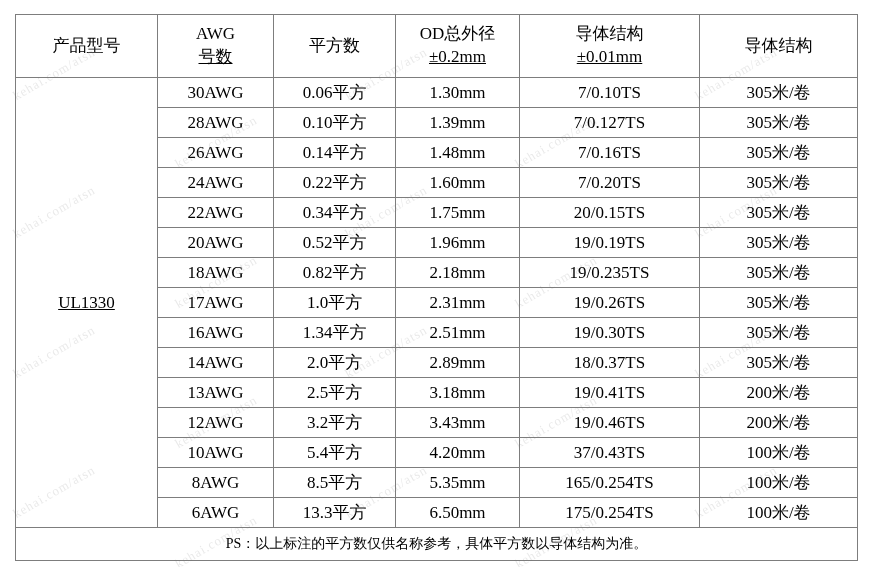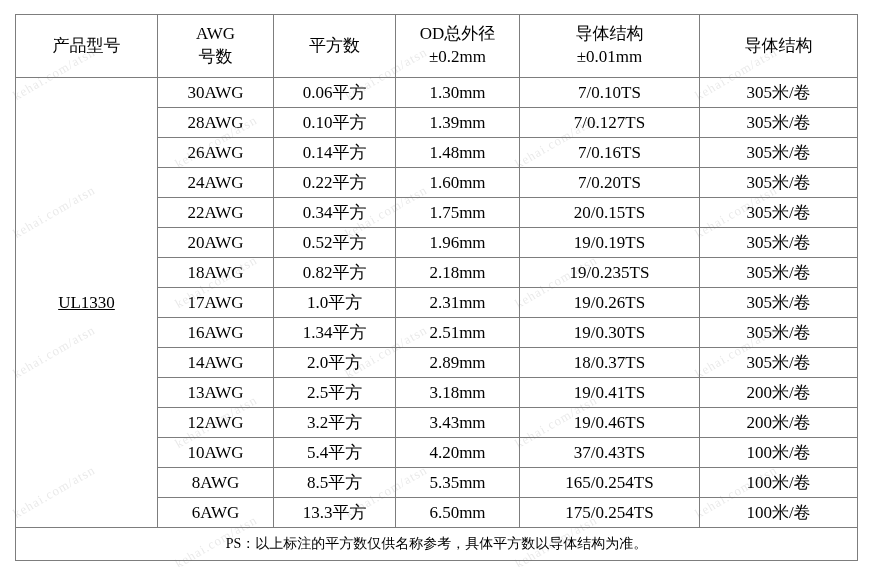--- a/index.html
+++ b/index.html
@@ -55,20 +55,21 @@
     padding: 0;
     background: transparent;
   }
   thead th {
     height: 62px;
     font-size: 17px;
     line-height: 1.35;
   }
   thead th .l2 {
     display: block;
+    text-decoration: underline;
   }
   tbody td {
     height: 29px;
     font-size: 17px;
     white-space: nowrap;
   }
   td.model {
     font-size: 17px;
     text-decoration: underline;
   }

